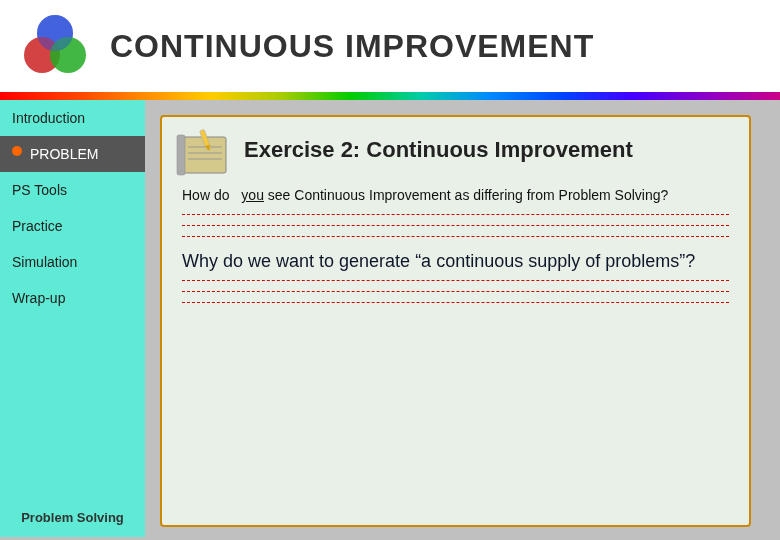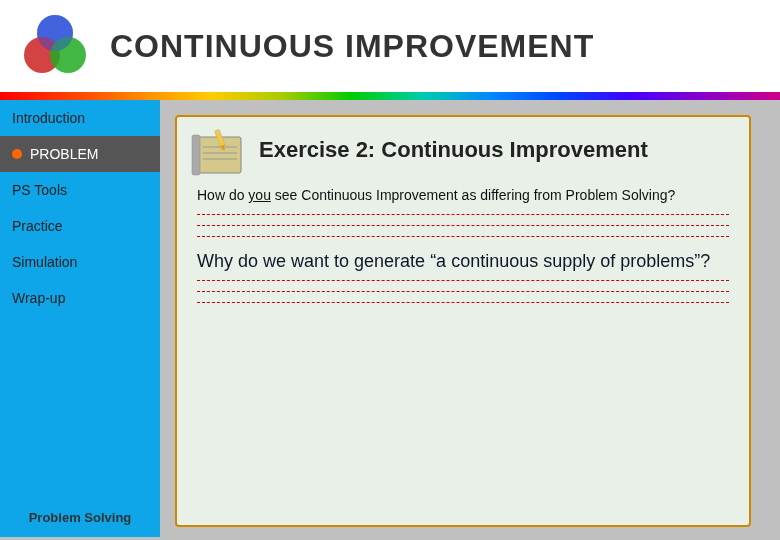--- a/index.html
+++ b/index.html
@@ -47,39 +47,38 @@
     }
 
     
     .main-layout {
       display: flex;
       height: calc(540px - 103px);
     }
 
     
     .sidebar {
-      width: 160px;
-      background: #0ea5e9;
+      width: 145px;
+      background: #5eead4;
       padding-top: 0;
       display: flex;
       flex-direction: column;
     }
 
     .sidebar-item {
       padding: 10px 12px;
       font-size: 14px;
       color: #222;
       cursor: pointer;
     }
 
     .sidebar-item.active {
       background: #555;
       color: white;
       display: flex;
-      align-items: center;
       padding-left: 12px;
     }
 
     .active-dot {
       width: 10px;
       height: 10px;
       background: #ff6600;
       border-radius: 50%;
       margin-right: 8px;
       flex-shrink: 0;
@@ -141,20 +140,21 @@
 
     .question-text {
       font-size: 14px;
       color: #111;
       margin-bottom: 8px;
       line-height: 1.5;
     }
 
     .question-text u {
       text-decoration: underline;
+      margin-left: 8px;
     }
 
     .dotted-lines {
       margin: 6px 0 14px 0;
     }
 
     .dotted-line {
       border-top: 1.5px dashed #cc0000;
       margin-bottom: 10px;
       width: 100%;

